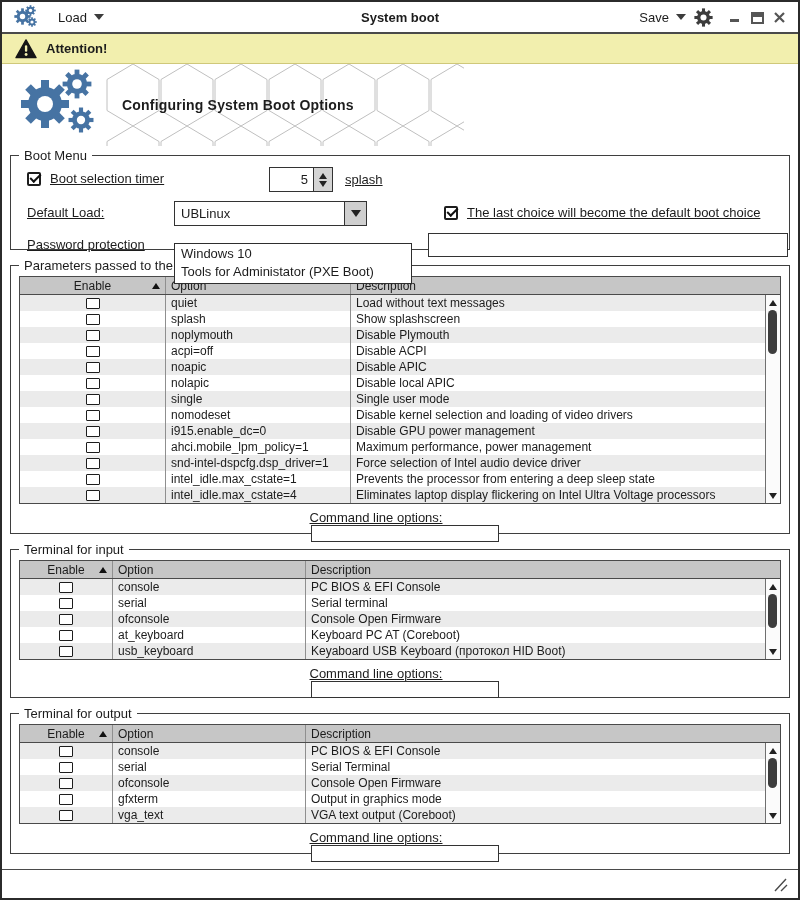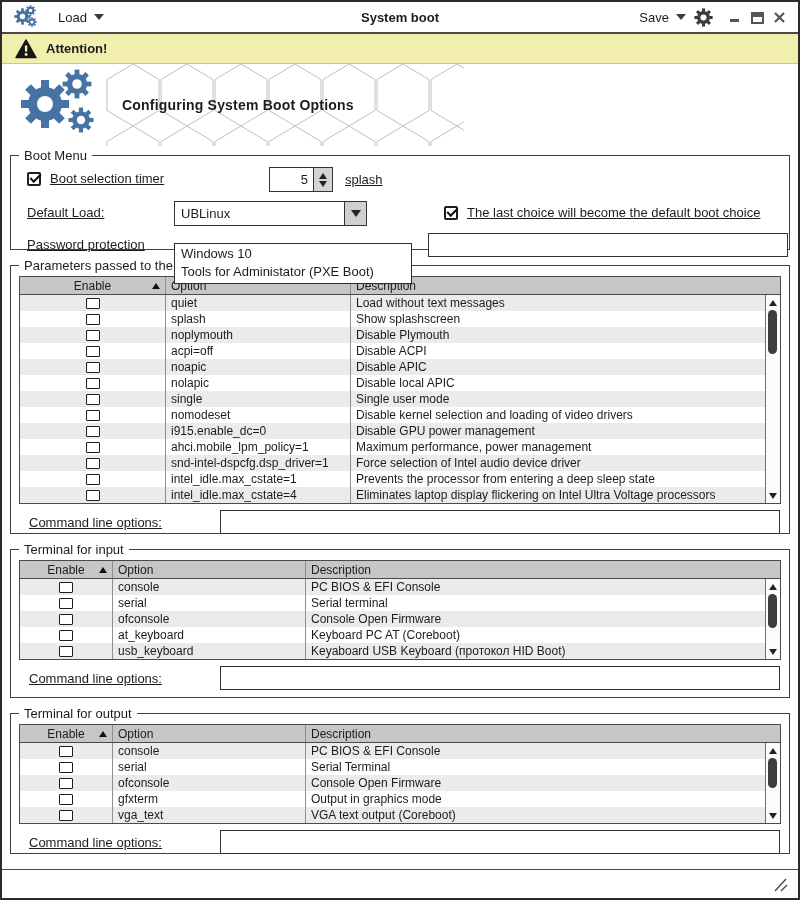--- a/index.html
+++ b/index.html
@@ -106,21 +106,21 @@
 
   
   .vscroll { position:absolute; top:0; right:0; bottom:0; width:15px;
     border-left:1px solid #6f6f6f; background:#fbfbfb; }
   .sb-arrow { position:absolute; left:0; right:0; height:13px; display:flex; align-items:center; justify-content:center; }
   .sb-arrow.up { top:1px; } .sb-arrow.dn { bottom:1px; }
   .sb-arrow .tri-up, .sb-arrow .tri-dn { border-left-width:4px; border-right-width:4px; }
   .sb-thumb { position:absolute; left:2px; width:9px; background:#3d3d3d; border-radius:5px; }
 
   
-  .cmd-row { display:flex; align-items:center; margin:3px 4px 0 14px; }
+  .cmd-row { display:flex; align-items:center; margin:3px 4px 0 14px;flex-direction:column; }
   .cmd-row .lbl { width:191px; }
   .cmd-row .txt { flex:1; margin-right:1px; }
 
   
   .statusbar { margin-top:auto; flex:0 0 29px; border-top:1px solid #4a4a4a; position:relative; background:#fff; }
   .grip { position:absolute; right:9px; bottom:6px; }
 </style>
 </head>
 <body>
 

